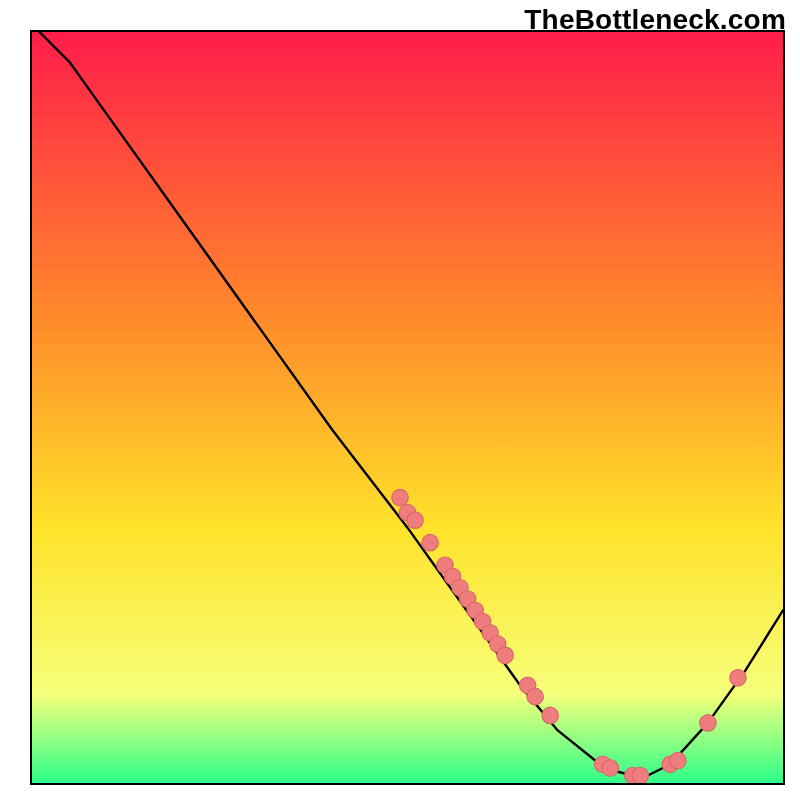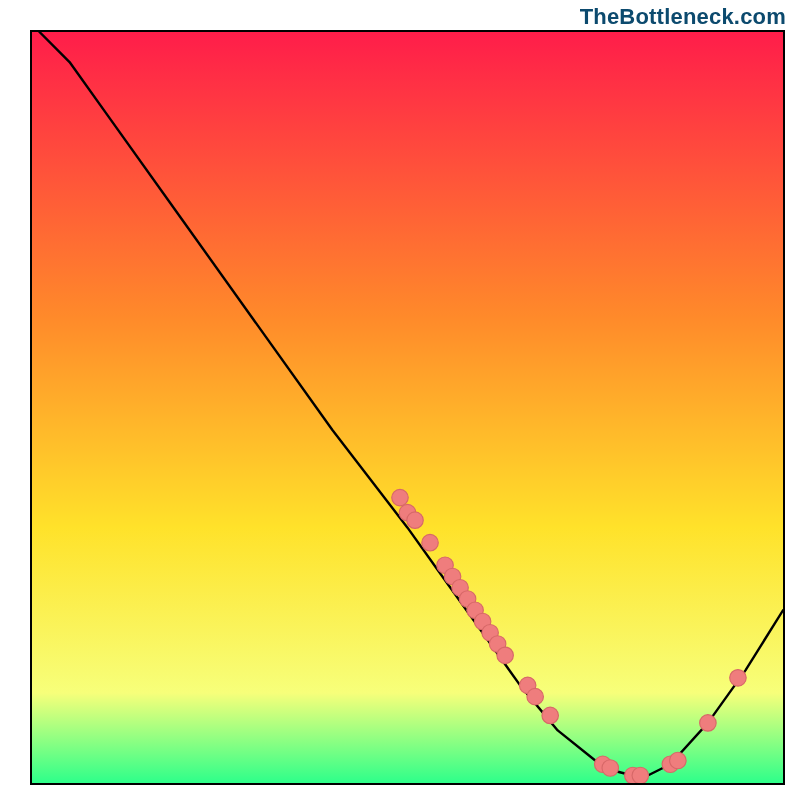--- a/index.html
+++ b/index.html
@@ -13,23 +13,23 @@
   }
   .chart-wrap {
     position: relative;
     width: 800px;
     height: 800px;
   }
   .watermark {
     position: absolute;
     top: 4px;
     right: 14px;
-    font-size: 22px;
+    font-size: 28px;
     font-weight: 600;
-    color: #0c4a6e;
+    color: #000000;
     letter-spacing: 0.2px;
     z-index: 5;
     user-select: none;
     pointer-events: none;
   }
   .plot-frame {
     position: absolute;
     left: 30px;
     top: 30px;
     width: 755px;

